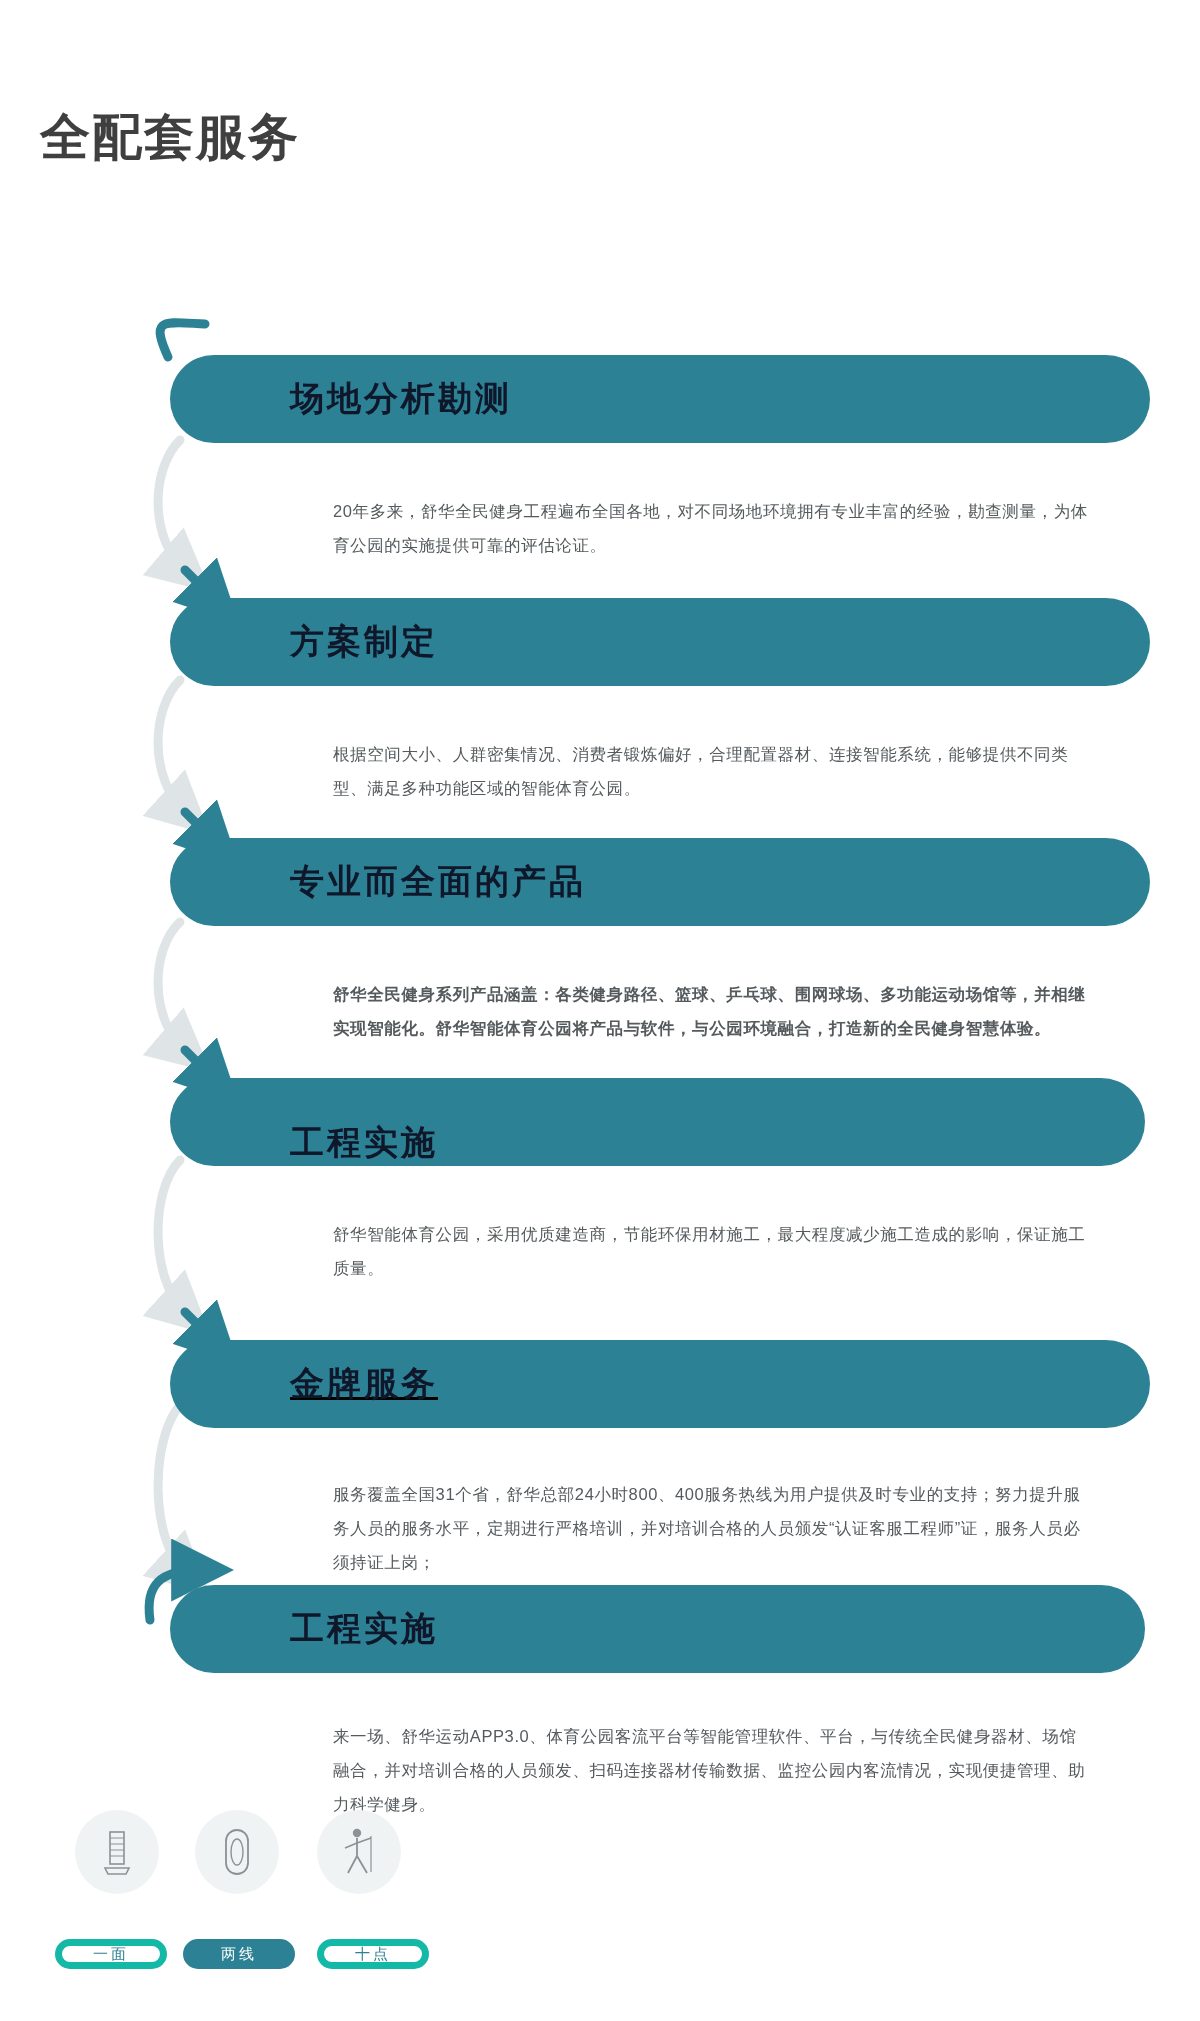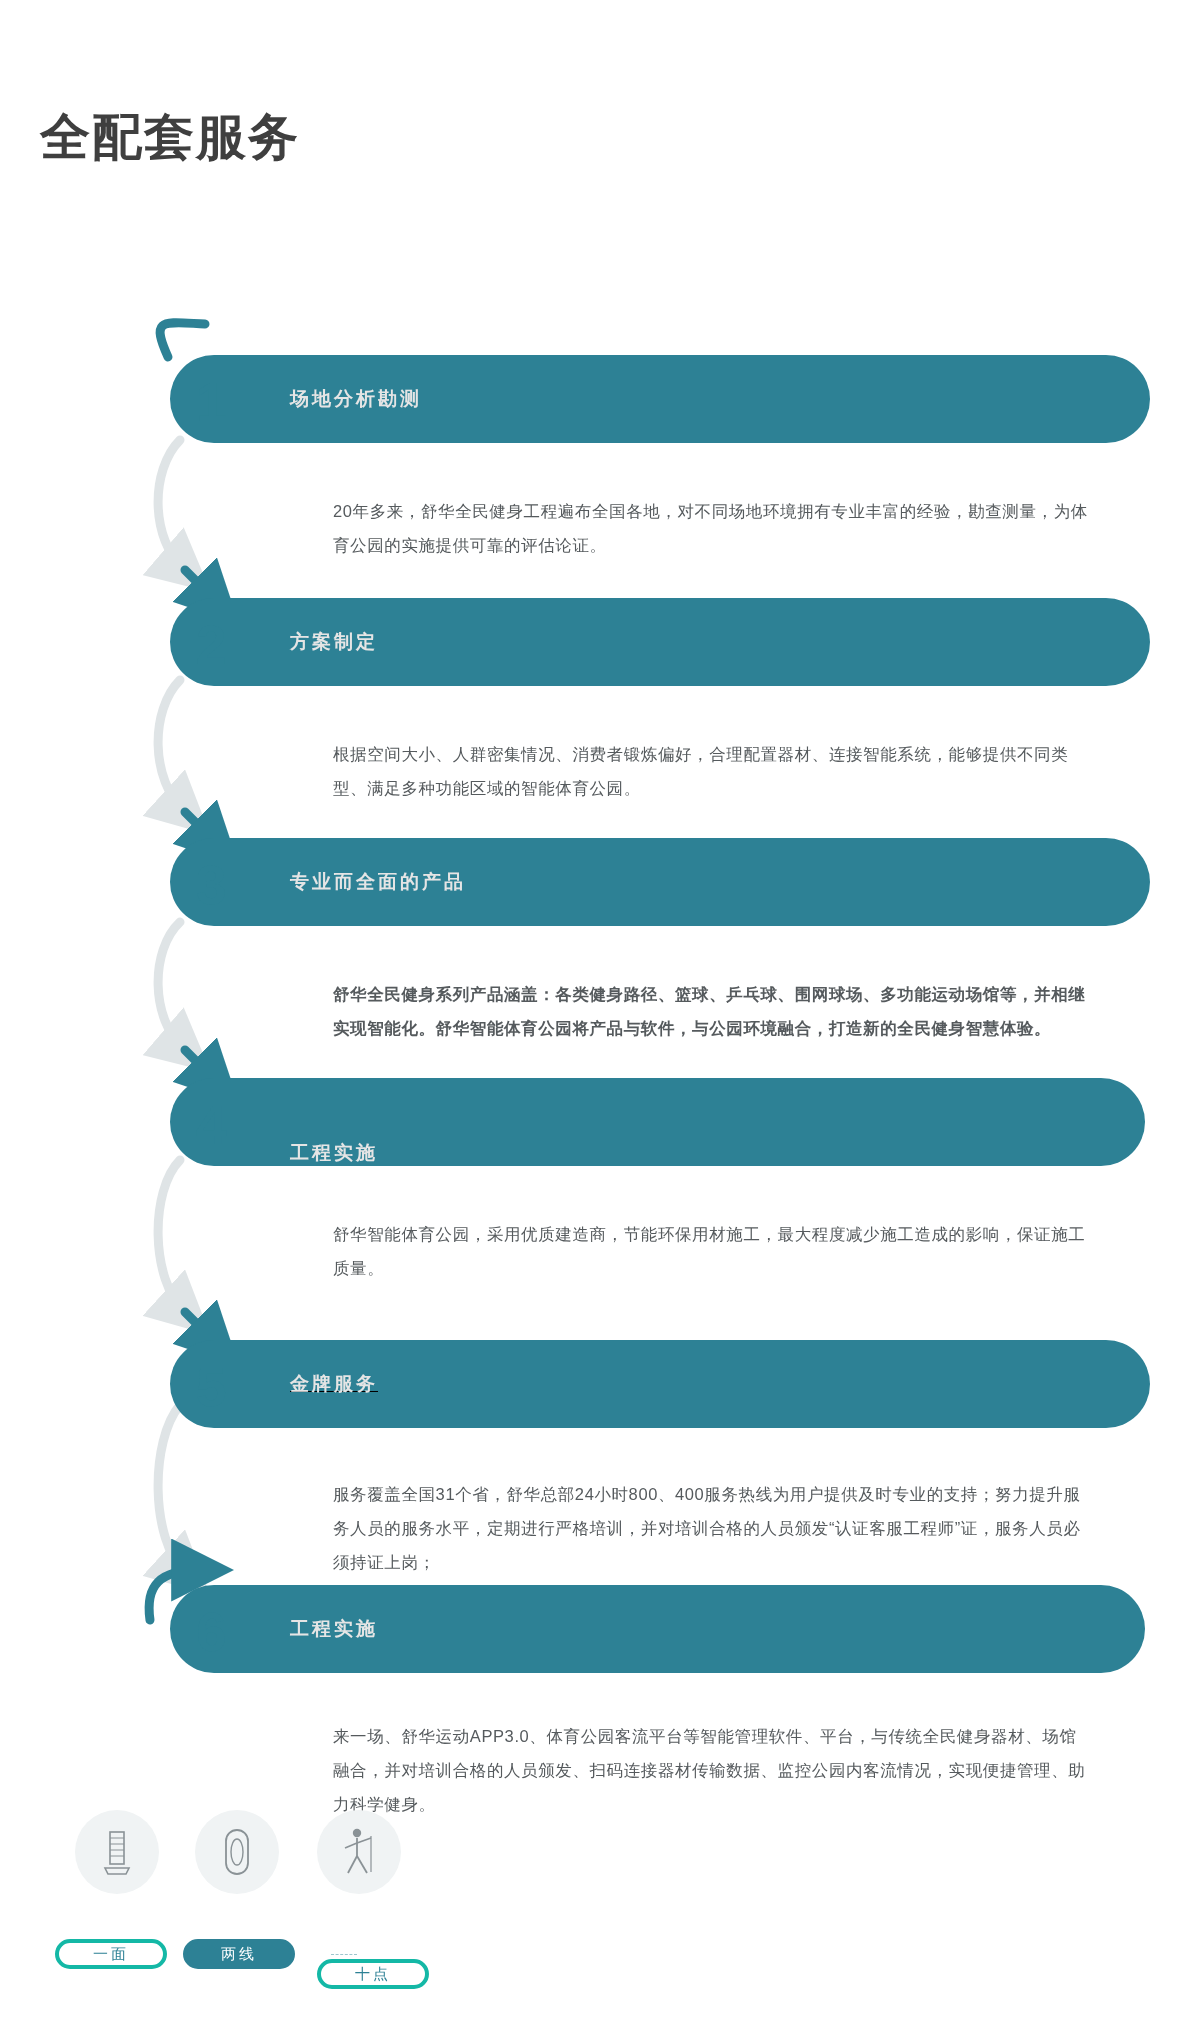--- a/index.html
+++ b/index.html
@@ -57,22 +57,22 @@
   }
   .bar {
     position: absolute;
     height: 88px;
     background: #2d8195;
     border-radius: 44px;
     display: flex;
     align-items: center;
   }
   .bar-title {
-    color: #e5e5e5;
-    font-size: 19px;
+    color: #0f172a;
+    font-size: 34px;
     font-weight: bold;
     letter-spacing: 3px;
     margin-left: 120px;
     white-space: nowrap;
   }
   .num {
     position: absolute;
     font-size: 55px;
     font-weight: bold;
     color: #2d8195;
@@ -115,21 +115,21 @@
     border-radius: 50%;
     background: #f0f3f4;
     position: absolute;
     left: 0; top: 0;
   }
   .fpill {
     position: absolute;
     width: 112px;
     height: 30px;
     border-radius: 15px;
-    border: 4px solid #14b8a6;
+    border: 7px solid #14b8a6;
     display: flex;
     align-items: center;
     justify-content: center;
     font-size: 15px;
     letter-spacing: 3px;
     color: #2d8195;
     background: #ffffff;
     box-sizing: border-box;
   }
   .fpill.filled {
@@ -269,16 +269,16 @@
         <line x1="54" y1="26" x2="54" y2="62" stroke="#8a9296" stroke-width="1.2"></line>
       </svg>
     </div>
 
     <div class="fdash" style="left:12px; top:144px; width:46px;"></div>
     <div class="fdash" style="left:158px; top:144px; width:26px;"></div>
     <div class="fdash" style="left:276px; top:144px; width:26px;"></div>
 
     <div class="fpill" style="left:0px; top:129px;">一面</div>
     <div class="fpill filled" style="left:128px; top:129px;">两线</div>
-    <div class="fpill" style="left:262px; top:129px;margin-top:20px;">十点</div>
+    <div class="fpill" style="left:262px; top:129px;">十点</div>
   </div>
 
 </div>
 
 </body></html>

